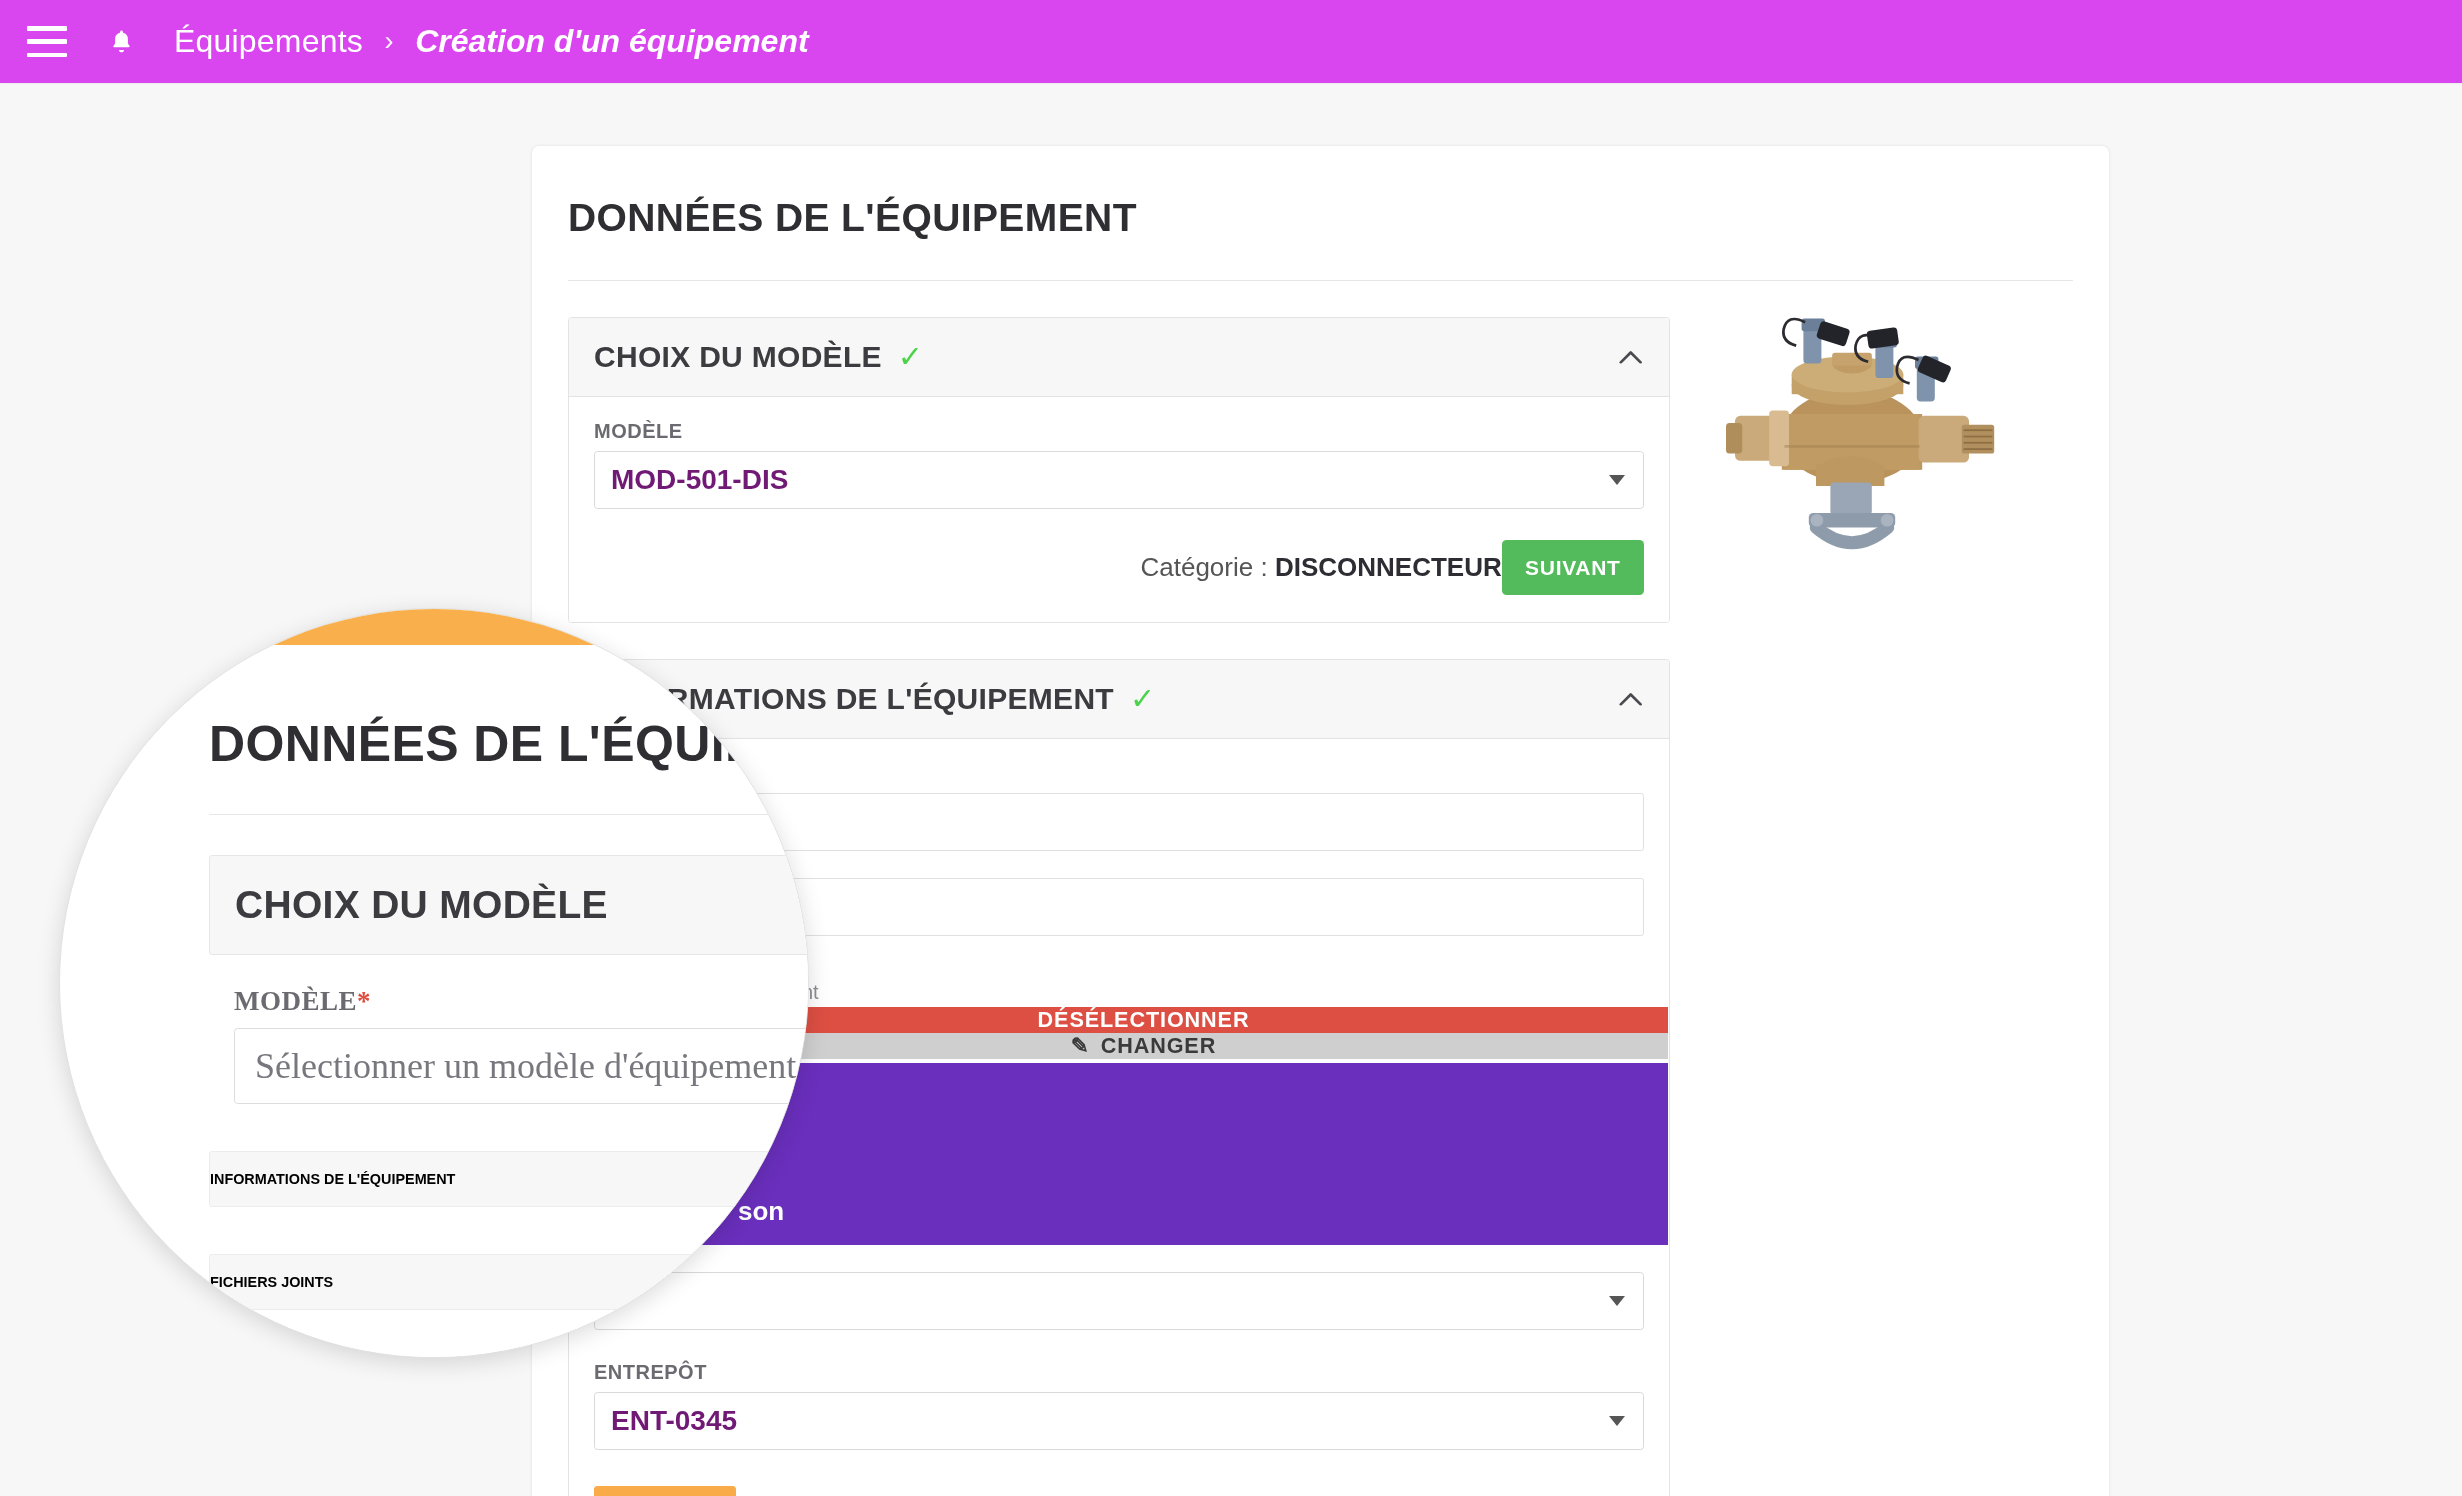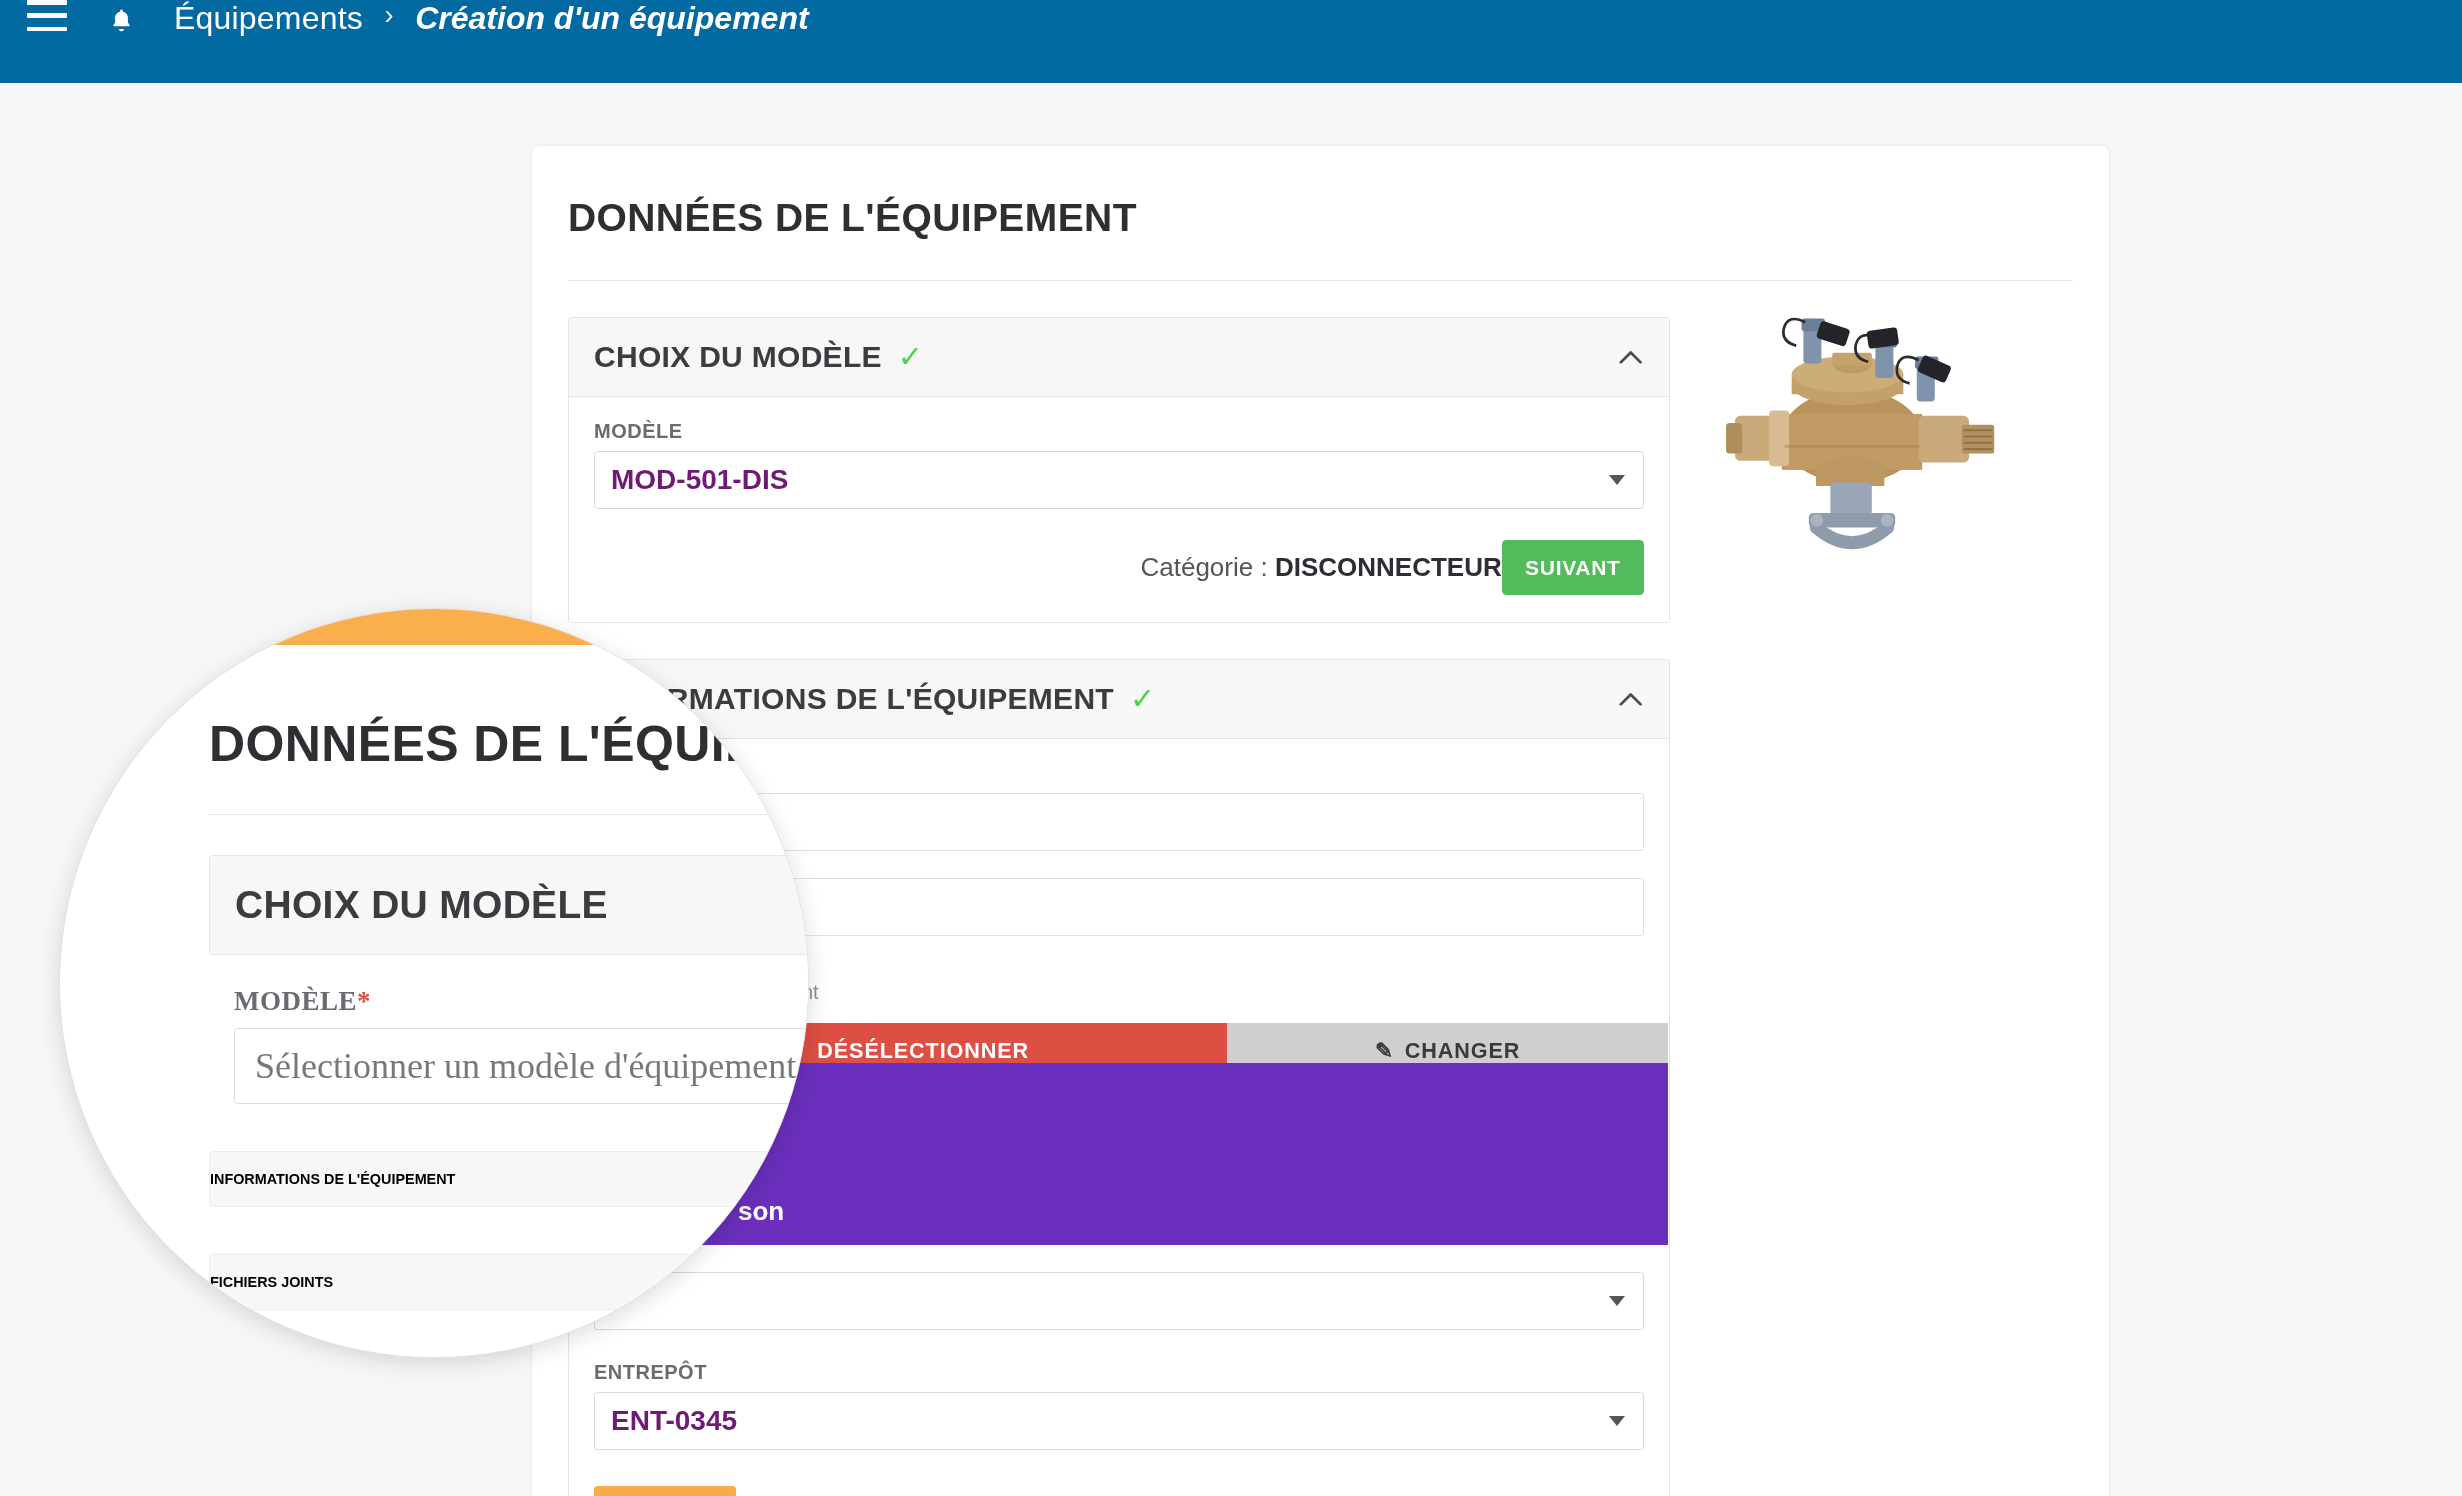--- a/index.html
+++ b/index.html
@@ -7,22 +7,22 @@
     width:2462px;height:1496px;
     background:#f7f7f7;
     font-family:"Liberation Sans", sans-serif;
     overflow:hidden;
     position:relative;
   }
 
   
   .topbar{
     position:absolute;left:0;top:0;width:2462px;height:83px;
-    background:#0369a1;
-    display:flex;align-items:flex-start;
+    background:#d946ef;
+    display:flex;align-items:center;
     box-shadow:0 0.9px 2.7px rgba(0,0,0,.10);
     z-index:5;
   }
   .burger{
     width:40px;height:31px;margin-left:27px;margin-right:34px;
     display:flex;flex-direction:column;justify-content:space-between;
     cursor:pointer;
   }
   .burger span{display:block;height:4.5px;background:#fff;border-radius:0.9px;width:100%;}
   .bell{width:41px;height:41px;display:flex;align-items:center;justify-content:center;margin-right:32px;cursor:pointer;}
@@ -106,21 +106,21 @@
   .uline.empty{color:transparent;}
   .spacer{height:23.4px;}
 
   
   .product{
     position:absolute;left:1167px;top:142px;width:306px;height:306px;
   }
 
   
   .splitrow{
-    position:absolute;left:25px;top:16px;width:1049px;height:56px;display:flex;
+    position:absolute;left:25px;top:0;width:1049px;height:44px;display:flex;flex-direction:column;
   }
   .btn-red{
     flex:0 0 58%;background:#dd4f43;color:#fff;display:flex;align-items:center;
     justify-content:center;font-size:21.6px;font-weight:700;letter-spacing:0.9px;cursor:pointer;
   }
   .btn-grey{
     flex:1;background:#cfcfcf;color:#3a3a3a;display:flex;align-items:center;
     justify-content:center;font-size:21.6px;font-weight:700;letter-spacing:0.9px;cursor:pointer;
   }
   .purple{

